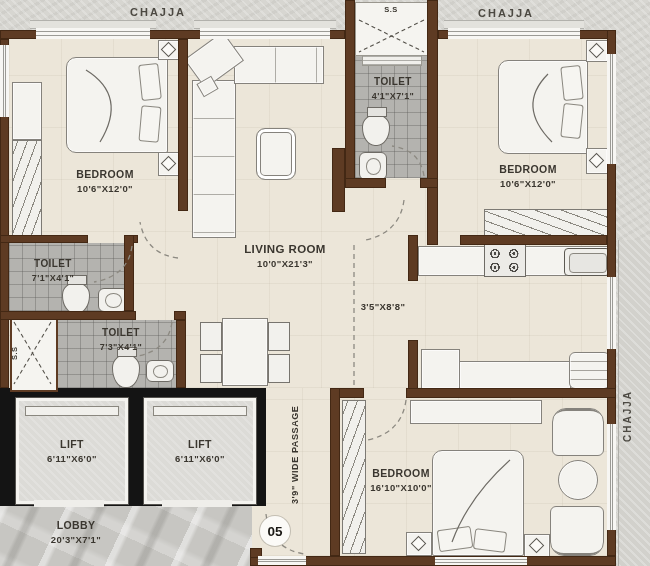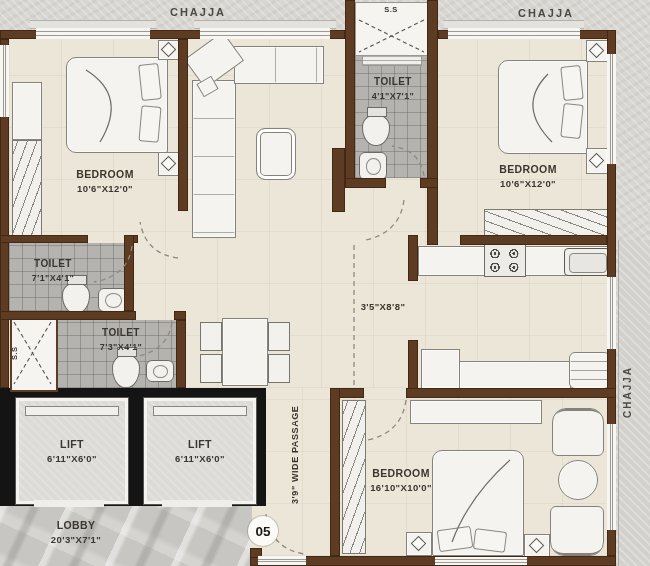--- a/index.html
+++ b/index.html
@@ -60,21 +60,21 @@
   .seams-h{background-image:repeating-linear-gradient(90deg, transparent 0 40px, #aeaca6 40px 41px);}
   .lift{position:absolute;background:#dcdbd7;border:3px solid #f4f3ef;outline:1px solid #55534f;
     background-image:repeating-linear-gradient(45deg, rgba(255,255,255,.18) 0 2px, transparent 2px 6px);
     display:flex;flex-direction:column;align-items:center;justify-content:center;text-align:center;}
   .liftbar{position:absolute;left:6px;right:6px;top:5px;height:8px;background:#f1f0ec;border:1px solid #8a877f;}
   
   .lbl{position:absolute;display:flex;flex-direction:column;align-items:center;justify-content:center;
        text-align:center;font-weight:bold;line-height:1.45;letter-spacing:.4px;color:#3a362f;}
   .lbl .nm{font-size:10.5px;}
   .lbl .dm{font-size:9.5px;}
-  .chajja{position:absolute;font-size:11px;font-weight:bold;letter-spacing:2px;color:#4c4942;text-align:right;}
+  .chajja{position:absolute;font-size:11px;font-weight:bold;letter-spacing:2px;color:#4c4942;text-align:left;}
   .vtext{writing-mode:vertical-rl;transform:rotate(180deg);}
   .ss{position:absolute;font-size:7.5px;font-weight:bold;color:#3a362f;text-align:center;letter-spacing:.5px;}
   .rerabox{position:absolute;background:#fdfdfb;border:2px solid #2e2b26;display:flex;align-items:center;justify-content:center;
            font-size:11px;font-weight:bold;letter-spacing:.2px;color:#191713;}
   .unit{position:absolute;background:#fbfaf7;border-radius:50%;display:flex;align-items:center;justify-content:center;
         font-size:13.5px;font-weight:bold;color:#191713;box-shadow:0 0 0 1px rgba(120,118,110,.35);}
   .chr{position:absolute;background:#f2f1ed;border:1.5px solid #77746e;}
   svg.ovl{position:absolute;left:0;top:0;pointer-events:none;}
 </style>
 </head>
@@ -263,25 +263,29 @@
       <span class="dm" style="font-size:9px">4'1"X7'1"</span>
   </div>
   <div class="lbl" style="left:12px;top:256px;width:82px;height:30px">
     <span class="nm" style="font-size:10px">TOILET</span>
       <span class="dm" style="font-size:9px">7'1"X4'1"</span>
   </div>
   <div class="lbl" style="left:80px;top:325px;width:82px;height:30px">
     <span class="nm" style="font-size:10px">TOILET</span>
       <span class="dm" style="font-size:9px">7'3"X4'1"</span>
   </div>
+  <div class="lbl" style="left:212px;top:240px;width:146px;height:32px">
+    <span class="nm" style="font-size:11.5px">LIVING ROOM</span>
+      <span class="dm">10'0"X21'3"</span>
+  </div>
   <div class="lbl" style="left:352px;top:300px;width:62px;height:14px">
     <span class="dm" style="font-size:9.5px">3'5"X8'8"</span>
   </div>
   <div class="lbl vtext" style="left:284px;top:394px;width:24px;height:122px">
     <span class="dm" style="font-size:9px;letter-spacing:.6px">3'9" WIDE PASSAGE</span>
   </div>
   <div class="lbl" style="left:28px;top:517px;width:96px;height:30px">
     <span class="nm">LOBBY</span>
       <span class="dm">20'3"X7'1"</span>
   </div>
-  <div class="unit" style="left:248px;top:516px;width:30px;height:30px">05</div>
+  <div class="unit" style="left:260px;top:516px;width:30px;height:30px">05</div>
 
 </div>
 
 </body></html>

